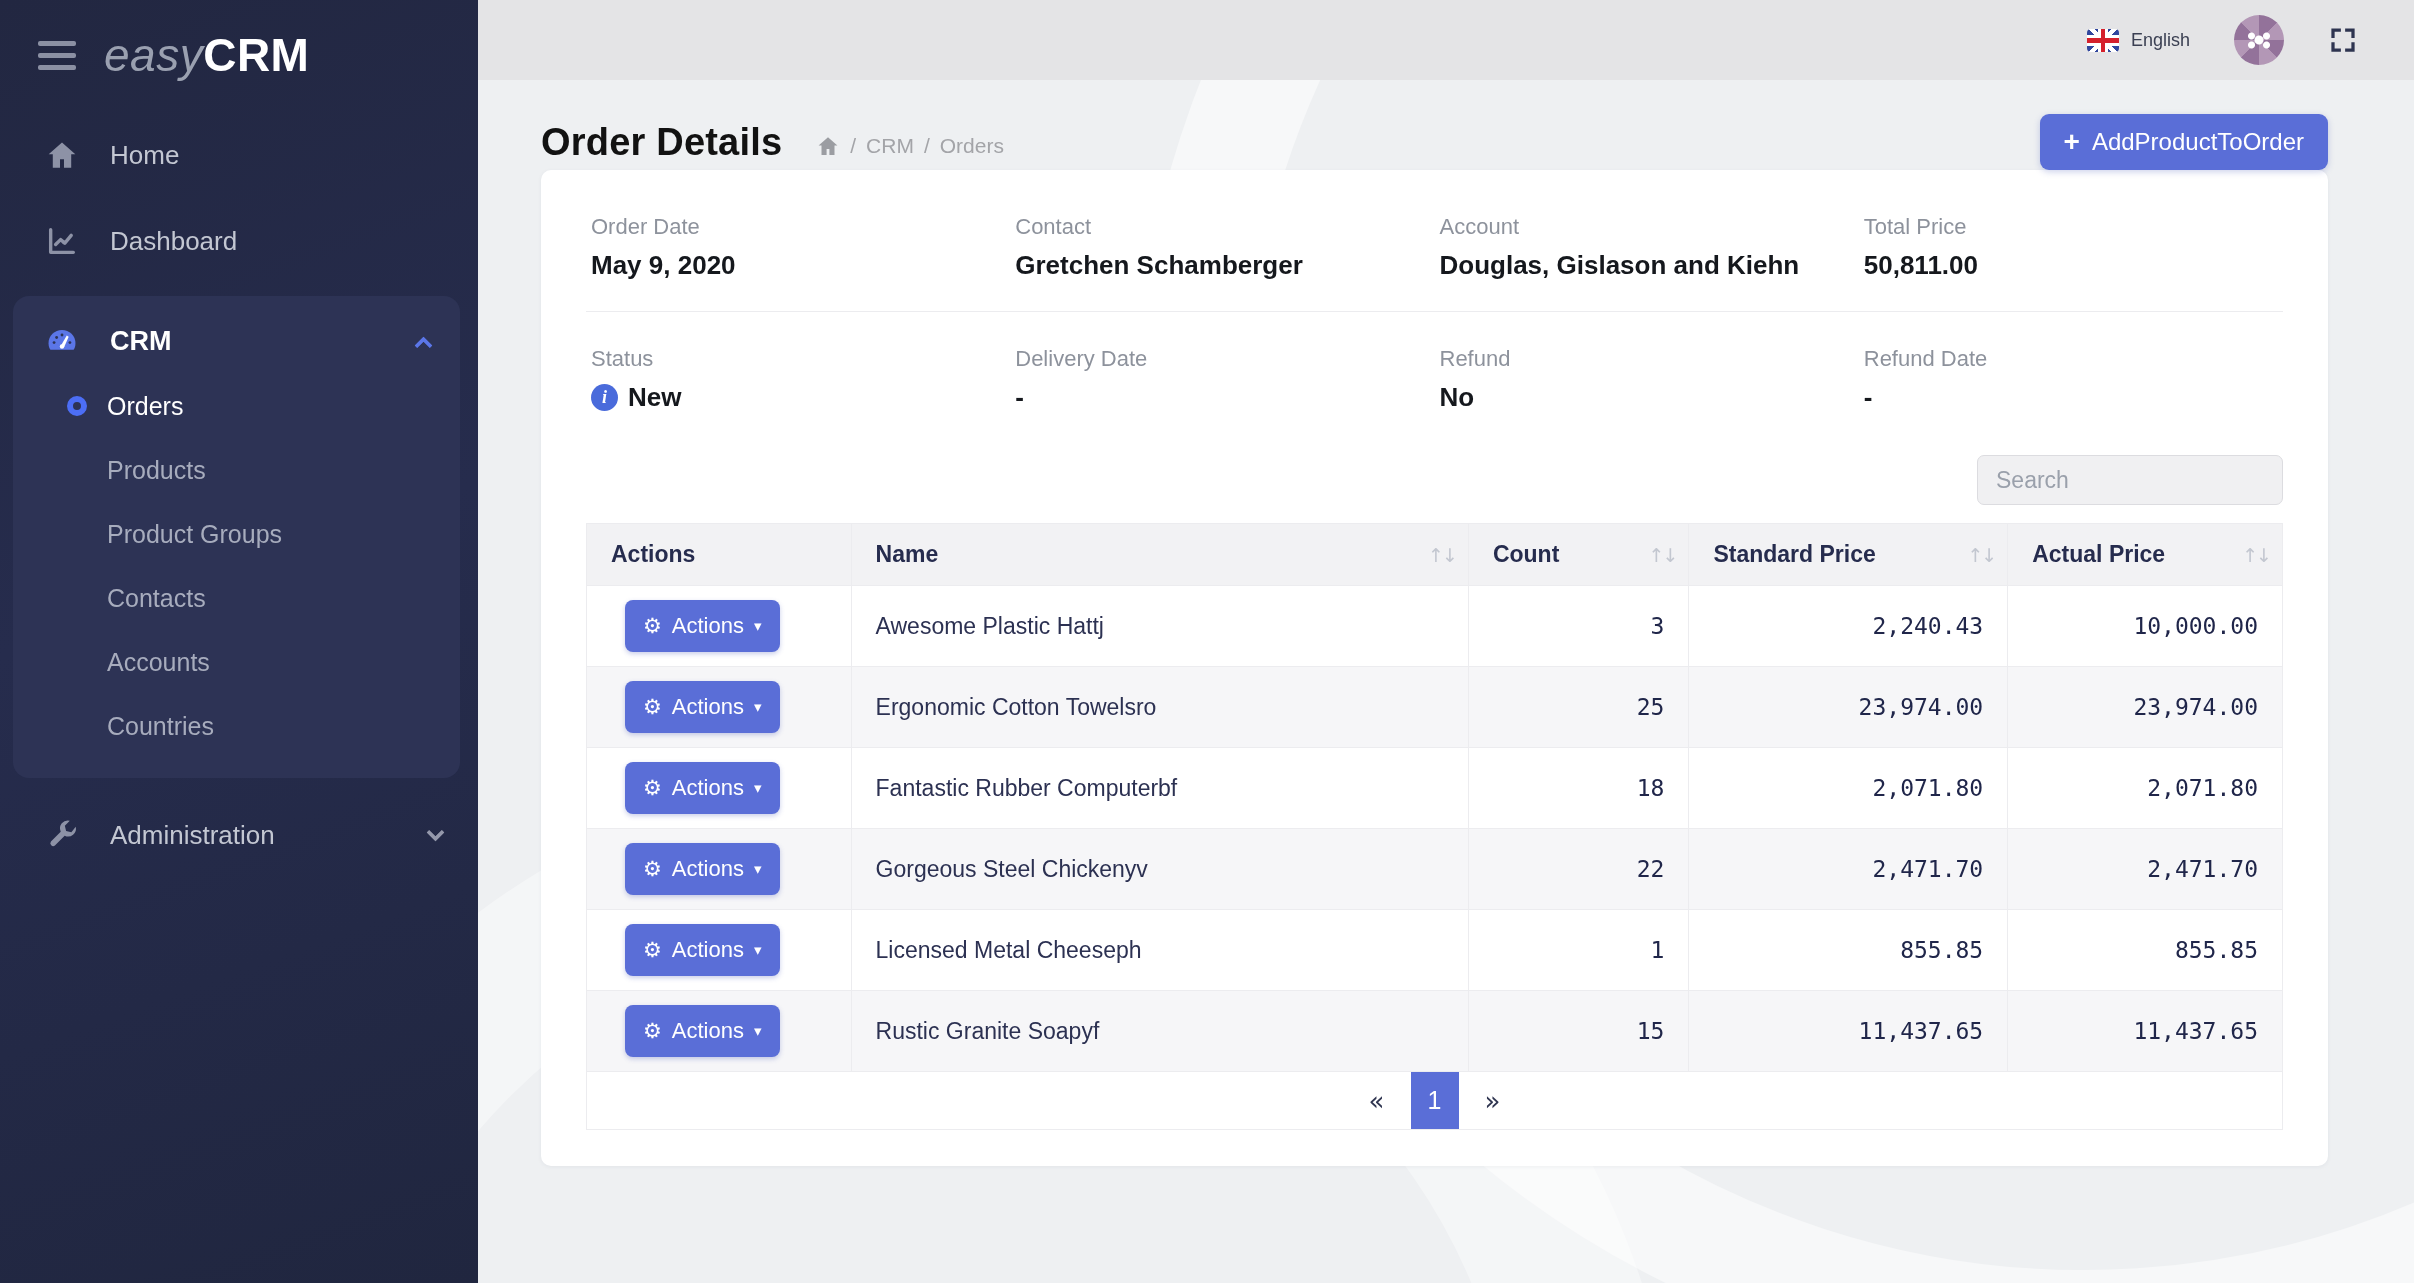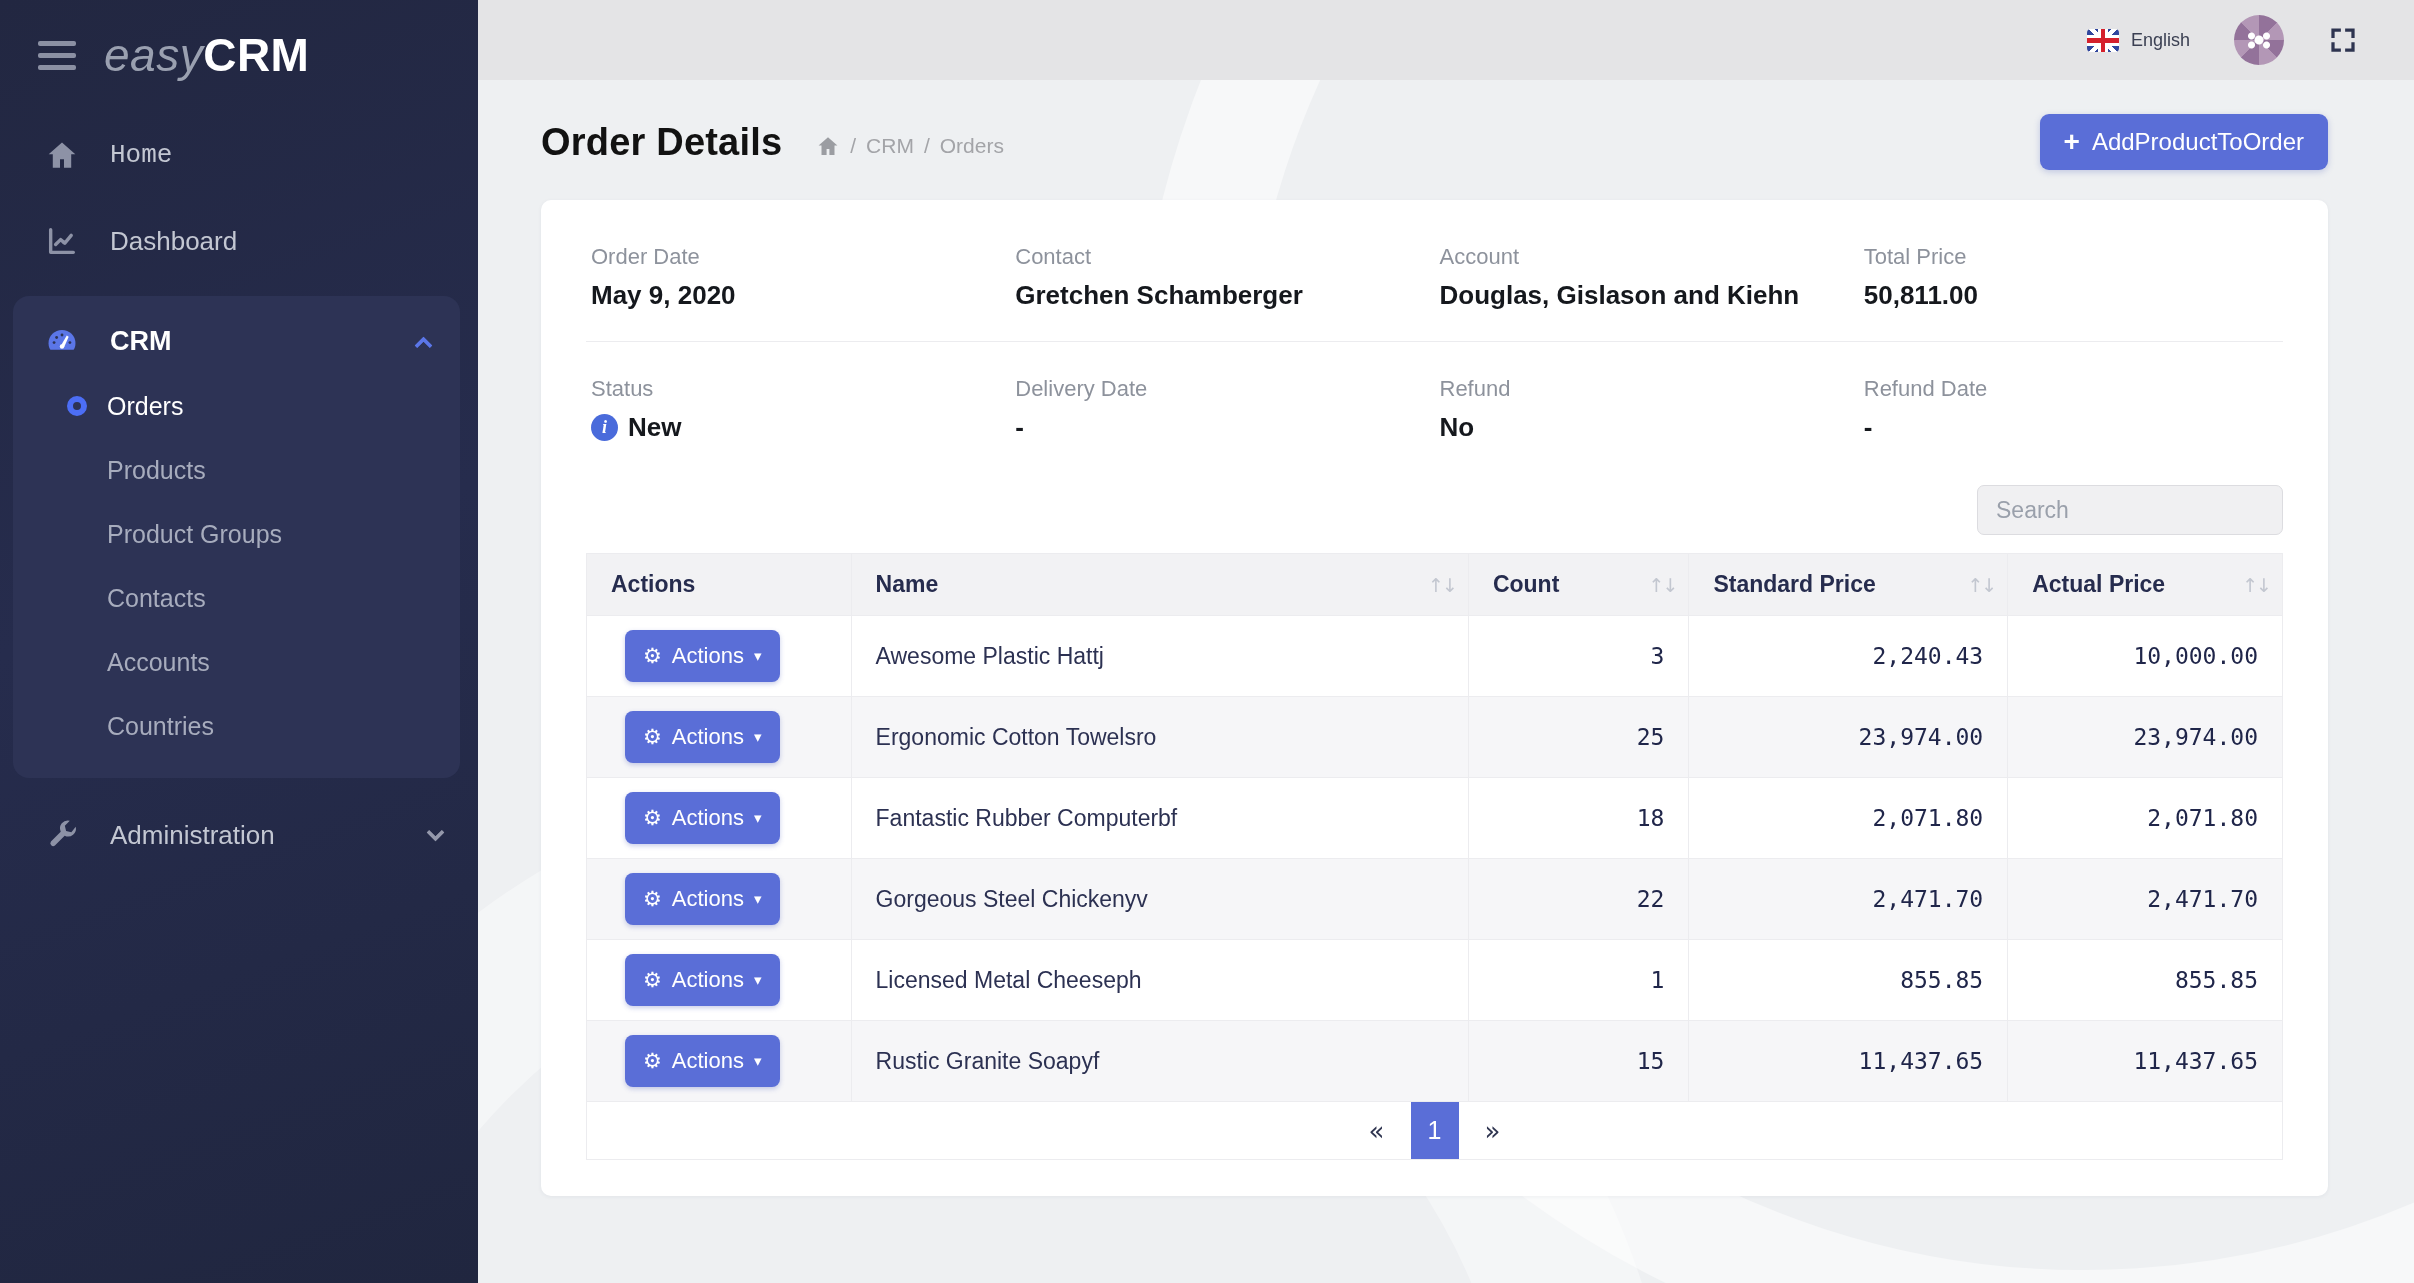--- a/index.html
+++ b/index.html
@@ -10,21 +10,21 @@
   .sidebar { width:478px; flex-shrink:0; background:linear-gradient(160deg,#222741 0%, #262c4d 45%, #20263f 100%); color:#b9bdcb; position:relative; z-index:5; }
   .logo-row { display:flex; align-items:center; gap:26px; padding:28px 0 20px 38px; }
   .hamburger { width:40px; display:flex; flex-direction:column; gap:7px; background:none; border:none; cursor:pointer; padding:4px 0; }
   .hamburger span { display:block; height:5px; width:38px; background:#8b90a3; border-radius:2px; }
   .brand { font-size:46px; letter-spacing:.5px; }
   .brand .light { font-style:italic; font-weight:400; color:#9aa0b0; }
   .brand .bold { font-weight:700; color:#ffffff; }
 
   .side-item { display:flex; align-items:center; gap:28px; height:62px; padding:0 36px 0 42px; font-size:26px; color:#c3c7d2; cursor:pointer; }
   .side-item .icn { width:40px; display:flex; justify-content:center; flex-shrink:0; }
-  .mt-home { margin-top:22px;font-family:Liberation Mono, monospace; }
+  .mt-home { margin-top:22px; }
   .mt-dash { margin-top:24px; }
 
   .crm-box { margin:24px 18px 0 13px; background:#2d3355; border-radius:16px; padding:12px 0 20px; }
   .crm-head { display:flex; align-items:center; gap:28px; height:66px; padding:0 30px 0 29px; cursor:pointer; }
   .crm-head .icn { width:40px; display:flex; justify-content:center; }
   .crm-label { font-size:27px; font-weight:700; color:#ffffff; }
   .chev { width:13px; height:13px; border-right:4px solid #5b76e8; border-bottom:4px solid #5b76e8; border-radius:1px; }
   .chev.up { transform:rotate(-135deg); margin-left:auto; margin-top:8px; }
   .chev.down { transform:rotate(45deg); border-color:#9498ab; margin-left:auto; margin-bottom:6px; }
   .sub-item { position:relative; height:64px; display:flex; align-items:center; padding-left:94px; font-size:25px; color:#a7acbd; cursor:pointer; }
@@ -61,21 +61,21 @@
   .fullscreen-btn { background:none; border:none; cursor:pointer; display:flex; }
 
   .content { position:relative; z-index:1; padding:34px 86px 0 63px; }
   .page-head { display:flex; align-items:center; }
   .page-title { font-size:38px; font-weight:800; color:#121212; letter-spacing:.2px; }
   .breadcrumb { display:flex; align-items:center; gap:10px; margin-left:34px; font-size:21px; color:#a3a4a8; margin-top:8px; }
   .breadcrumb a { color:#a3a4a8; text-decoration:none; cursor:pointer; }
   .add-btn { margin-left:auto; background:#5a6ed7; color:#ffffff; border:none; border-radius:9px; padding:14px 24px; font-size:24px; font-family:inherit; display:flex; align-items:center; gap:12px; cursor:pointer; box-shadow:0 2px 6px rgba(60,80,180,.25); }
   .add-btn .plus { font-size:28px; font-weight:700; line-height:20px; }
 
-  .card { margin-top:30px; background:#ffffff; border-radius:10px; box-shadow:0 1px 4px rgba(40,50,90,.06); padding:44px 45px 36px; }
+  .card { background:#ffffff; border-radius:10px; box-shadow:0 1px 4px rgba(40,50,90,.06); padding:44px 45px 36px; }
   .details-row { display:flex; }
   .field { width:25%; padding-left:5px; }
   .field .flabel { font-size:22px; color:#8d929c; }
   .field .fvalue { margin-top:10px; font-size:26px; font-weight:700; color:#15181d; display:flex; align-items:center; gap:10px; }
   .divider { border:none; border-top:1px solid #ececef; margin:30px 0 34px; }
   .info-icon { width:27px; height:27px; border-radius:50%; background:#4a6bdb; color:#ffffff; font-size:18px; font-weight:700; font-style:italic; font-family:"Liberation Serif", serif; display:inline-flex; align-items:center; justify-content:center; flex-shrink:0; }
 
   .table-toolbar { display:flex; justify-content:flex-end; margin:42px 0 18px; }
   .search-input { width:306px; height:50px; background:#f0f0f2; border:1px solid #dcdce0; border-radius:7px; padding:0 18px; font-size:23px; font-family:inherit; color:#1d4ed8; }
   .search-input::placeholder { color:#9aa0ab; }

